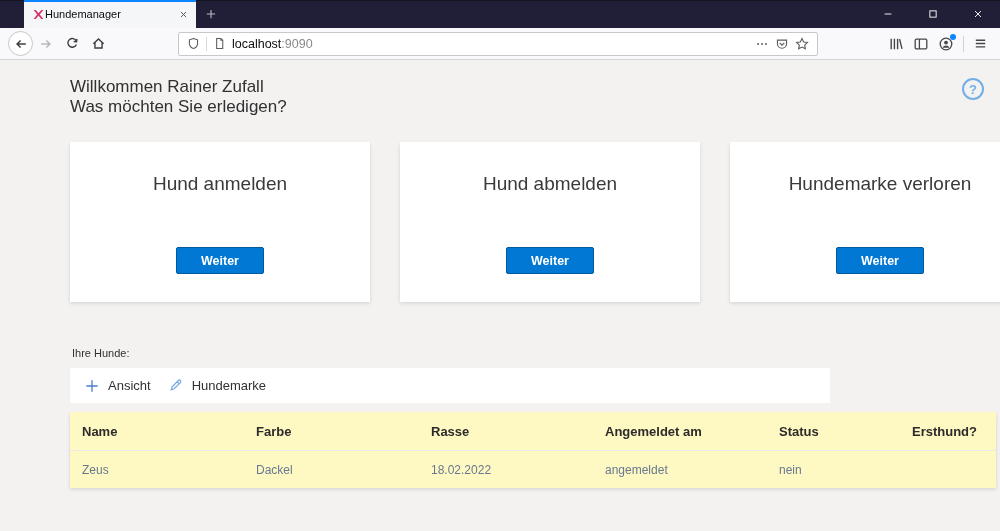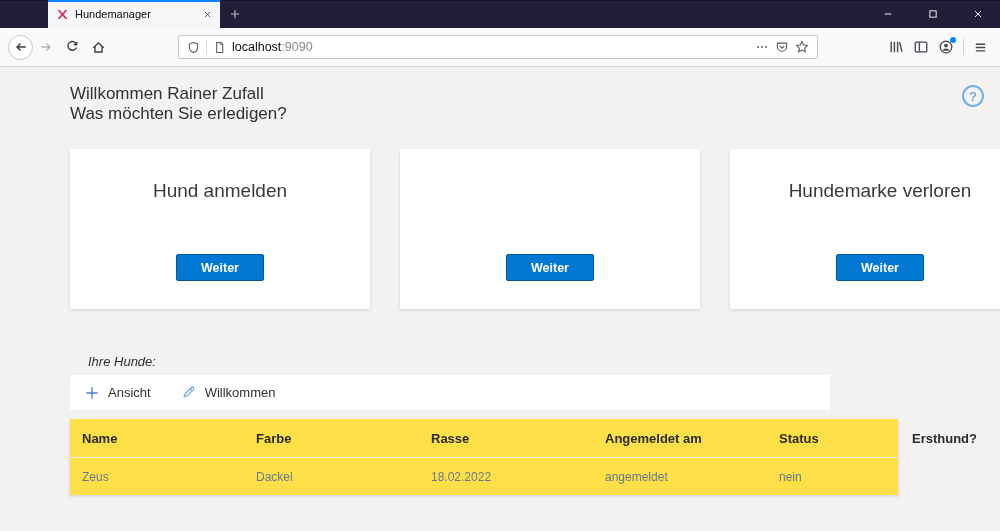--- a/index.html
+++ b/index.html
@@ -6,30 +6,30 @@
     --c-accent:#0078d4; --c-accent-border:#005a9e; --c-tab-stripe:#0a84ff;
     --c-tabbar-bg:#201f37; --c-page-bg:#f3f2f1; --c-row-text:#68788f;
     --c-help-blue:#71afe5; --c-favicon-pink:#d6336c;
   }
   *{margin:0;padding:0;box-sizing:border-box;}
   body{width:1000px;height:531px;font-family:"Liberation Sans",sans-serif;background:#fff;}
   .window{position:relative;width:1000px;height:531px;overflow:hidden;background:var(--c-page-bg);}
 
   
   .tabbar{height:28px;background:var(--c-tabbar-bg);display:flex;align-items:stretch;position:relative;box-shadow:inset 0 1px 0 rgba(0,0,0,.35);}
-  .tab{margin-left:48px;width:172px;background:#f5f6f7;display:flex;align-items:center;gap:6px;padding:0 8px;box-shadow:inset 0 2px 0 var(--c-tab-stripe);}
+  .tab{margin-left:24px;width:172px;background:#f5f6f7;display:flex;align-items:center;gap:0;padding:0 8px;box-shadow:inset 0 2px 0 var(--c-tab-stripe);}
   .favicon{display:flex;width:13px;height:13px;}
   .tab-title{flex:1;font-size:11px;color:#0c0c0d;white-space:nowrap;overflow:hidden;}
   .tab-close{display:flex;color:#4a4a4f;cursor:pointer;}
   .newtab{width:30px;display:flex;align-items:center;justify-content:center;color:#b9b9c2;cursor:pointer;}
   .win-controls{position:absolute;right:0;top:0;height:28px;display:flex;}
   .win-btn{width:45px;height:28px;display:flex;align-items:center;justify-content:center;color:#f2f2f5;cursor:pointer;}
 
   
-  .navbar{height:39px;background:#f9f9fb;border-bottom:1px solid #d4d4d8;display:flex;align-items:center;padding:0 8px;}
+  .navbar{height:32px;background:#f9f9fb;border-bottom:1px solid #d4d4d8;display:flex;align-items:center;padding:0 8px;}
   .nav-btn{width:26px;height:26px;display:flex;align-items:center;justify-content:center;color:#3e3e42;cursor:pointer;}
   .back-btn{width:25px;height:25px;border:1px solid #c6c6cc;border-radius:50%;background:#fff;}
   .disabled{color:#b6b6b8;}
   .urlbar{margin-left:67px;width:640px;height:24px;background:#fff;border:1px solid #c7c7cd;border-radius:2px;display:flex;align-items:center;gap:6px;padding:0 8px;color:#5c5c61;}
   .url-sep{width:1px;height:14px;background:#d8d8dc;}
   .url-text{font-size:12.5px;flex:0 0 auto;}
   .host{color:#0c0c0d;} .port{color:#8a8a8e;}
   .url-spacer{flex:1;}
   .url-icon{display:flex;cursor:pointer;color:#5c5c61;}
   .toolbar-right{margin-left:auto;display:flex;align-items:center;gap:9px;color:#46464b;padding-right:4px;}
@@ -38,26 +38,26 @@
   .acct-dot{position:absolute;right:-2px;top:-2px;width:6px;height:6px;border-radius:50%;background:#0a84ff;}
 
   
   .content{position:relative;height:473px;background:var(--c-page-bg);margin-left:28px;}
   .heading{position:absolute;left:42px;top:17px;font-size:17px;line-height:20px;color:#313131;}
   .help-btn{position:absolute;right:16px;top:18px;width:22px;height:22px;border-radius:50%;border:2px solid var(--c-help-blue);color:var(--c-help-blue);background:transparent;font-size:13px;font-weight:bold;display:flex;align-items:center;justify-content:center;cursor:pointer;font-family:"Liberation Sans",sans-serif;}
   .cards{position:absolute;left:42px;top:82px;display:flex;gap:30px;}
   .card{width:300px;height:160px;background:#fff;box-shadow:0 1.6px 3.6px rgba(0,0,0,.13),0 .3px .9px rgba(0,0,0,.11);display:flex;flex-direction:column;align-items:center;}
   .card-title{margin-top:31px;font-size:19px;color:#3b3a39;}
   .weiter-btn{margin-top:auto;margin-bottom:28px;width:88px;height:27px;background:var(--c-accent);color:#fff;font-size:12.5px;font-weight:bold;border:1px solid var(--c-accent-border);border-radius:2px;cursor:pointer;font-family:"Liberation Sans",sans-serif;text-align:center;}
-  .dogs-label{position:absolute;left:60px;top:287px;font-size:13px;color:#323130;font-style:italic;}
-  .commandbar{position:absolute;left:42px;top:308px;width:760px;height:35px;background:#fff;display:flex;align-items:center;gap:30px;padding-left:15px;box-shadow:0 .3px .9px rgba(0,0,0,.1);}
+  .dogs-label{position:absolute;left:44px;top:287px;font-size:11px;color:#323130;}
+  .commandbar{position:absolute;left:42px;top:308px;width:760px;height:35px;background:#fff;display:flex;align-items:center;gap:17px;padding-left:15px;box-shadow:0 .3px .9px rgba(0,0,0,.1);}
   .command{display:flex;align-items:center;gap:9px;font-size:13px;color:#323130;cursor:pointer;}
   .cmd-plus{color:#4e7cd0;display:flex;}
   .cmd-pencil{color:#74a9e2;display:flex;}
-  .table-panel{position:absolute;left:42px;top:352px;width:828px;background:#fde047;box-shadow:0 1.6px 3.6px rgba(0,0,0,.13),0 .3px .9px rgba(0,0,0,.11);}
+  .table-panel{position:absolute;left:42px;top:352px;width:926px;background:#fef9c3;box-shadow:0 1.6px 3.6px rgba(0,0,0,.13),0 .3px .9px rgba(0,0,0,.11);}
   .thead,.trow{display:grid;grid-template-columns:174px 175px 174px 174px 133px auto;padding-left:12px;align-items:center;}
   .thead{height:39px;border-bottom:1px solid #eaeaea;font-size:13px;font-weight:bold;color:#2b2b2b;}
   .trow{height:37px;font-size:12px;color:var(--c-row-text);cursor:pointer;}
 </style>
 </head>
 <body>
 
 <div class="window">
 
   <div class="tabbar">
@@ -191,20 +191,21 @@
       <div>Was möchten Sie erledigen?</div>
     </div>
     <button class="help-btn">?</button>
 
     <div class="cards">
       <div class="card">
         <div class="card-title">Hund anmelden</div>
         <button class="weiter-btn">Weiter</button>
       </div>
       <div class="card">
+        <div class="card-title">Hund abmelden</div>
         <button class="weiter-btn">Weiter</button>
       </div>
       <div class="card">
         <div class="card-title">Hundemarke verloren</div>
         <button class="weiter-btn">Weiter</button>
       </div>
     </div>
 
     <div class="dogs-label">Ihre Hunde:</div>
 
@@ -216,21 +217,21 @@
             </svg>
         </span>
         <span>Ansicht</span>
       </div>
       <div class="command">
         <span class="cmd-pencil">
           <svg width="15" height="15" viewBox="0 0 16 16">
               <path d="M3.5 12.5l.9-3.2 6.6-6.6a1.55 1.55 0 0 1 2.2 2.2l-6.6 6.6-3.1 1zM9.8 3.9l2.2 2.2" fill="none" stroke="currentColor" stroke-width="1.3"></path>
             </svg>
         </span>
-        <span>Willkommen</span>
+        <span>Hundemarke</span>
       </div>
     </div>
 
     <div class="table-panel">
       <div class="thead">
         <div>Name</div>
         <div>Farbe</div>
         <div>Rasse</div>
         <div>Angemeldet am</div>
         <div>Status</div>

